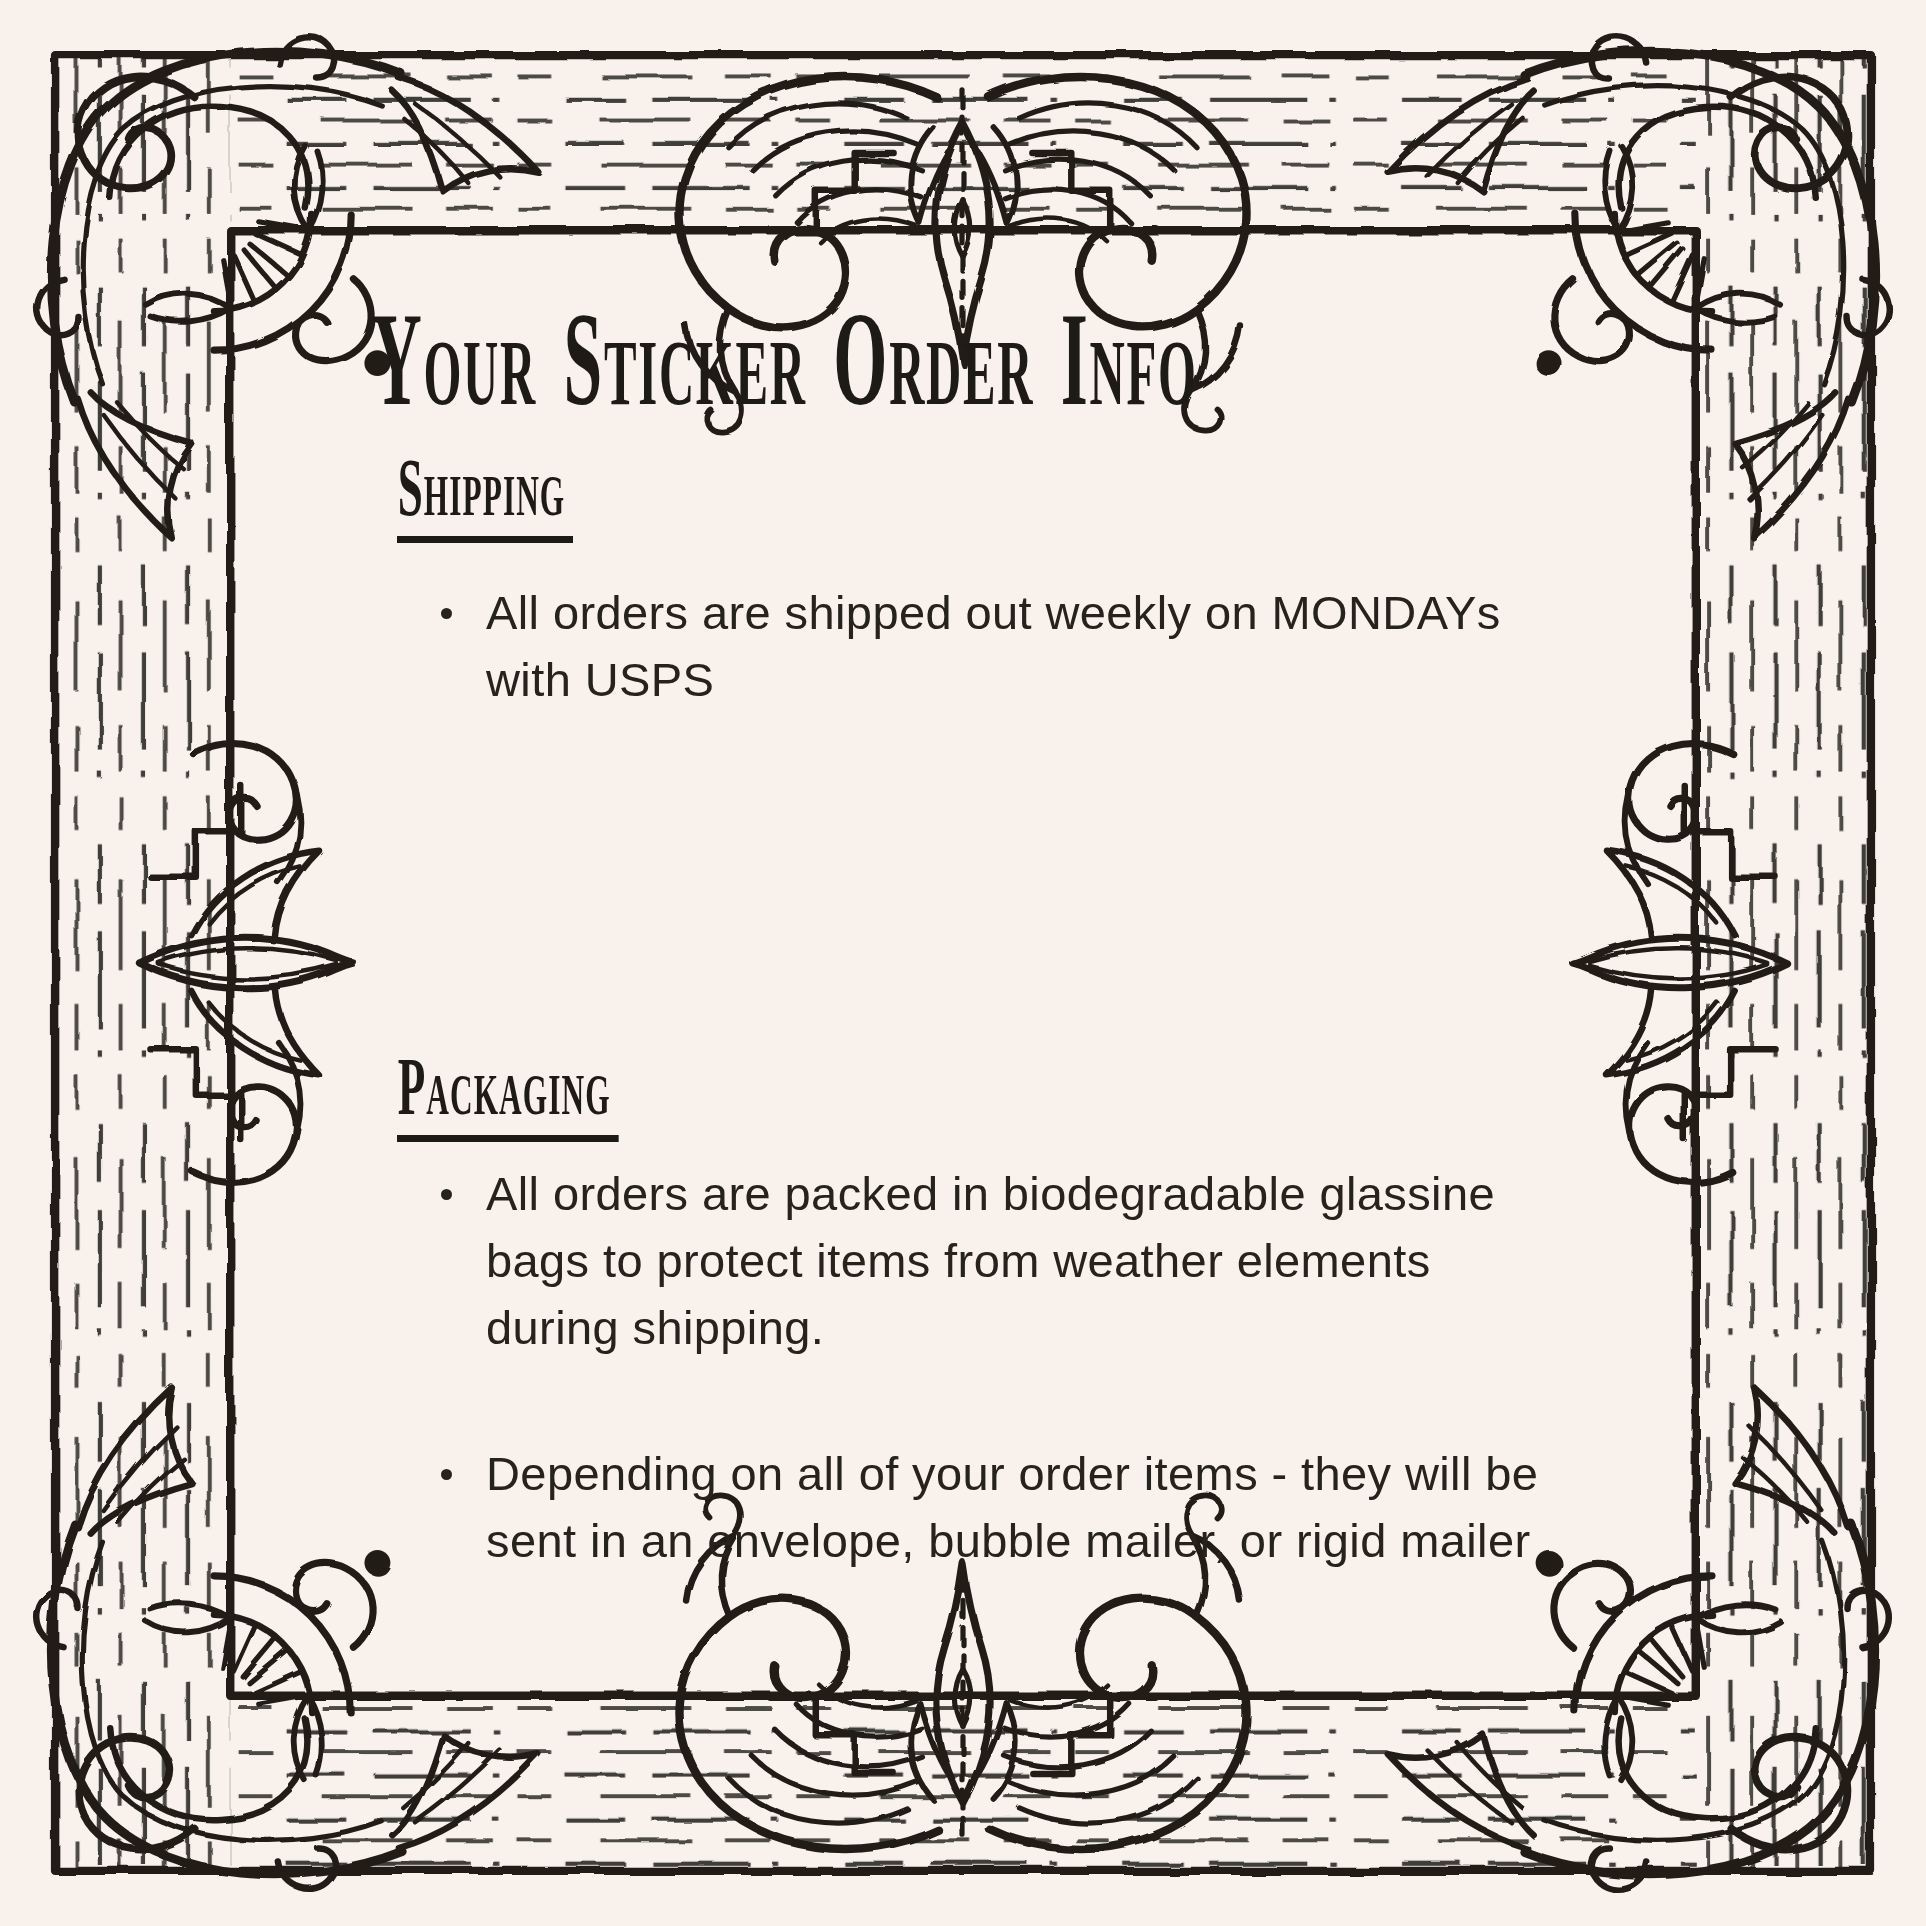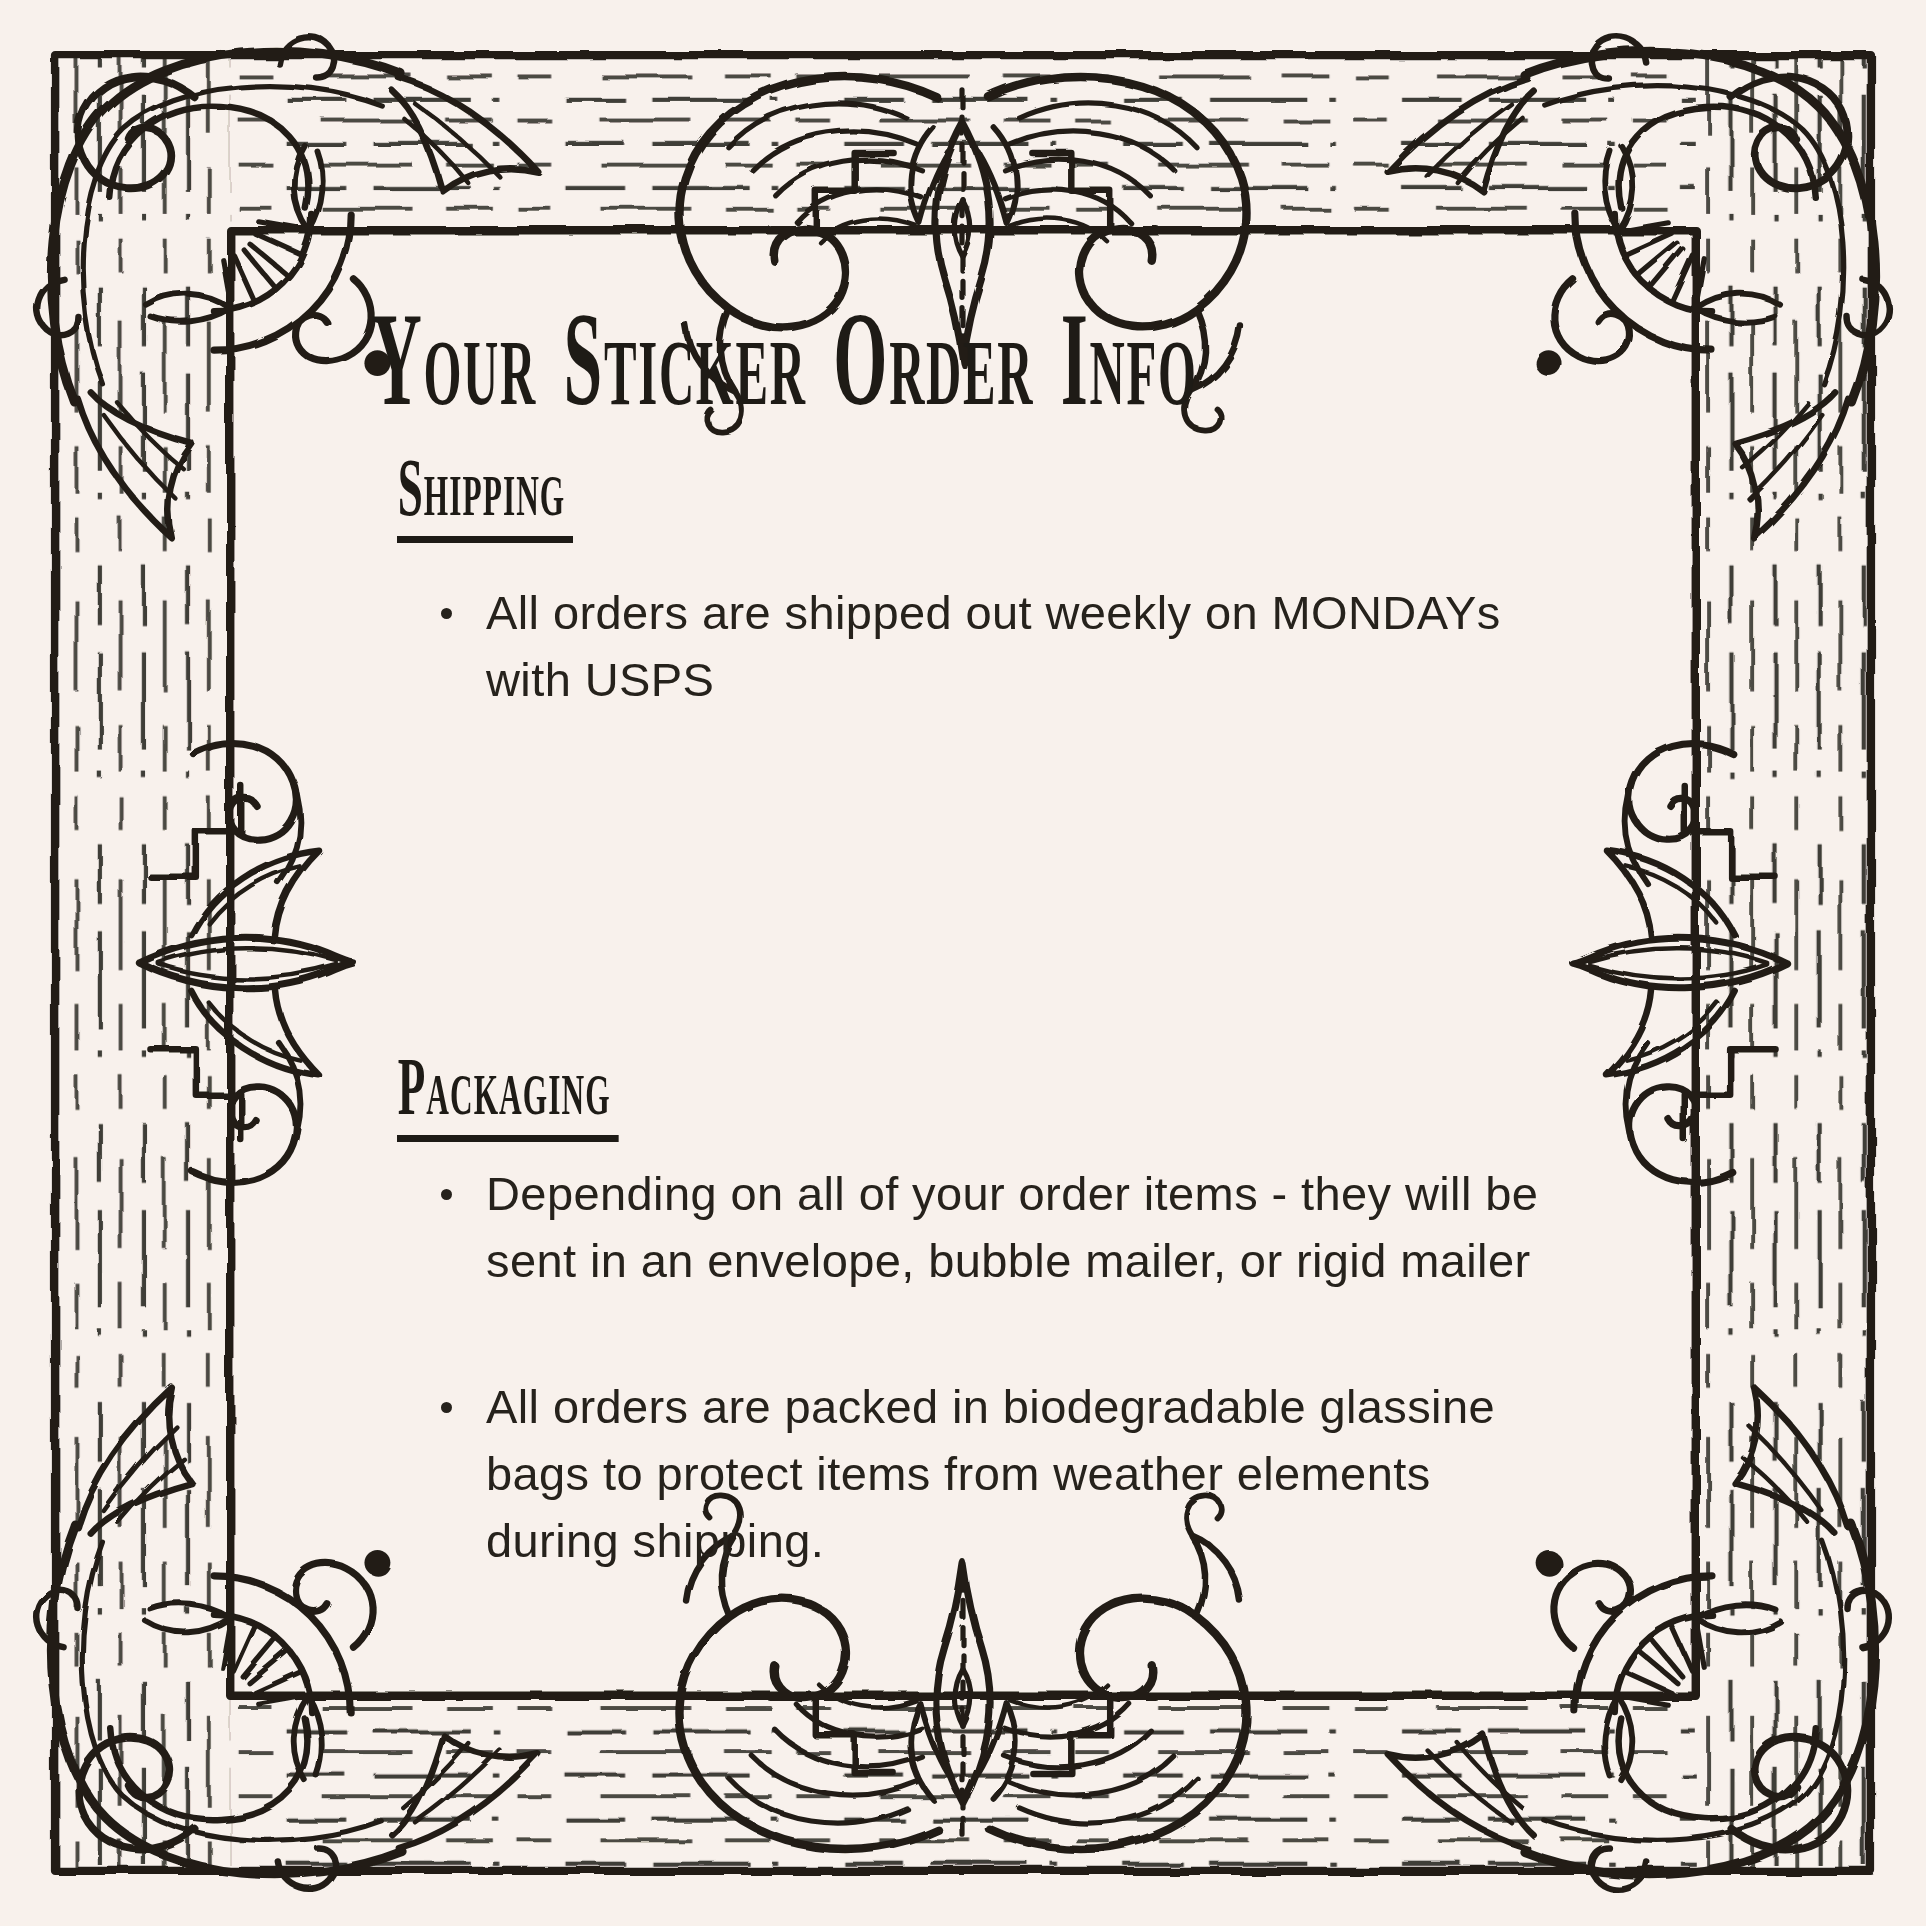--- a/index.html
+++ b/index.html
@@ -178,19 +178,19 @@
 <ul class="bullets list-shipping">
   <li>
     <span>All orders are shipped out weekly on MONDAYs with USPS</span>
   </li>
 </ul>
 
 <div class="sec-heading heading-packaging">Packaging</div>
 
 <ul class="bullets list-packaging">
   <li>
-    <span>Depending on all of your order items - they will be sent in an envelope, bubble mailer, or rigid mailer</span>
+    <span>All orders are packed in biodegradable glassine bags to protect items from weather elements during shipping.</span>
   </li>
   <li>
-    <span>All orders are packed in biodegradable glassine bags to protect items from weather elements during shipping.</span>
+    <span>Depending on all of your order items - they will be sent in an envelope, bubble mailer, or rigid mailer</span>
   </li>
 </ul>
 
 
 </body></html>

